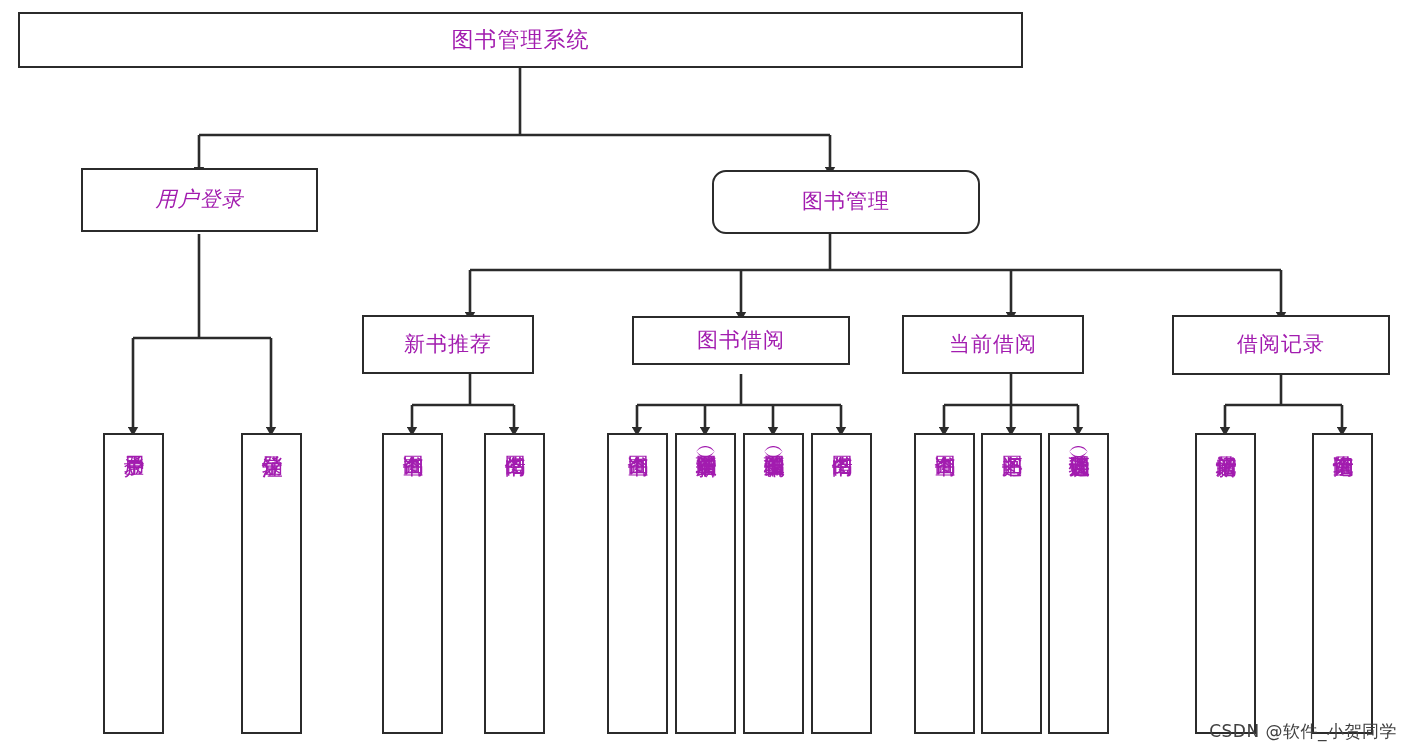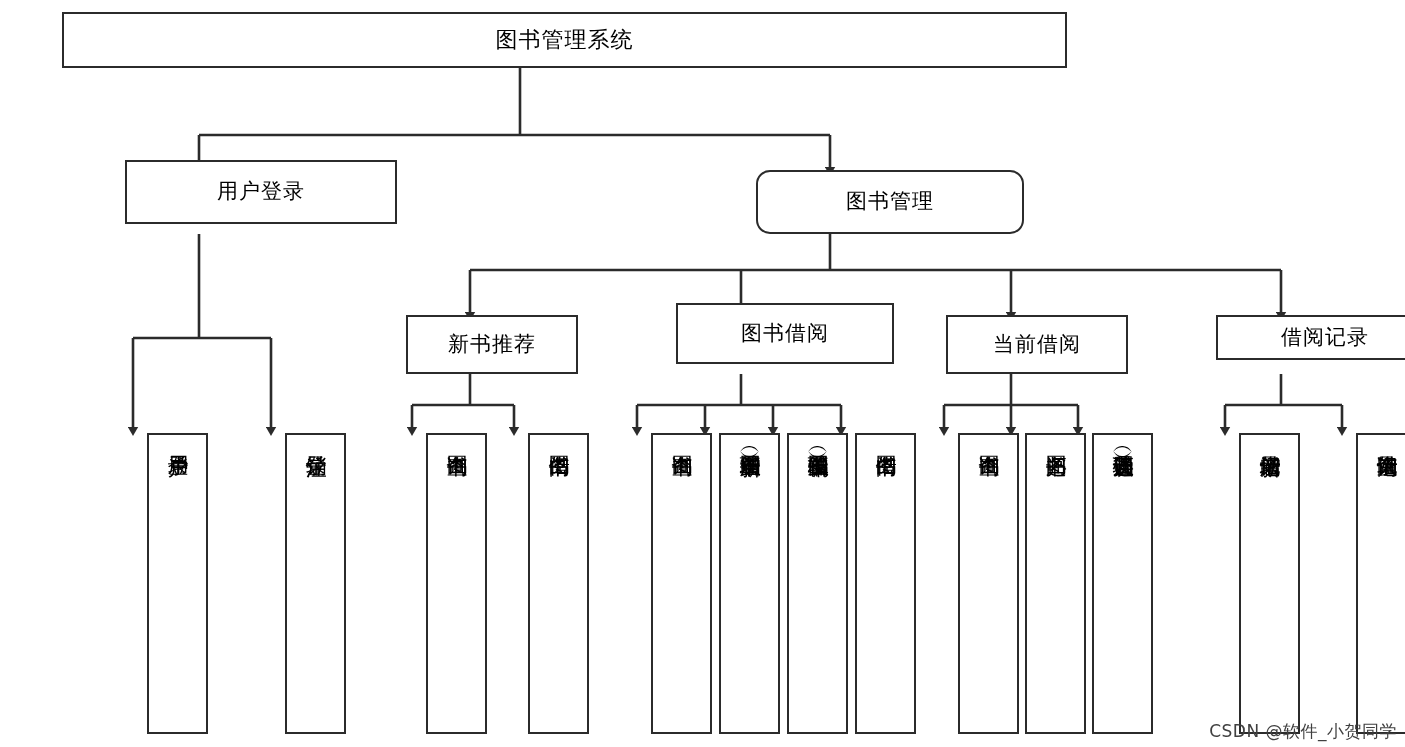--- a/index.html
+++ b/index.html
@@ -27,22 +27,21 @@
     pointer-events: none;
   }
   .node {
     position: absolute;
     box-sizing: border-box;
     border: 2.5px solid #2b2b2b;
     background: #ffffff;
     display: flex;
     align-items: center;
     justify-content: center;
-    color: #000000;
-    margin-left: 44px;
+    color: #a21caf;
   }
   .node.h {
     
     font-size: 21px;
     letter-spacing: 1px;
     line-height: 1.2;
   }
   .node.root {
     font-size: 22px;
   }
@@ -123,31 +122,31 @@
 
       <path d="M 1281 374 L 1281 405"></path>
       <path d="M 1225 405 L 1342 405"></path>
       <path d="M 1225 405 L 1225 428" marker-end="url(#arrow)"></path>
       <path d="M 1342 405 L 1342 428" marker-end="url(#arrow)"></path>
     </g>
   </svg>
 
   <div class="node h root" style="left:18px; top:12px; width:1005px; height:56px;">图书管理系统</div>
 
-  <div class="node h" style="left:81px; top:160px; width:272px; height:64px;">用户登录</div>
+  <div class="node h" style="left:81px; top:168px; width:237px; height:64px;font-style:italic;">用户登录</div>
 
   <div class="node h" style="left:712px; top:170px; width:268px; height:64px;border-radius:14px;">图书管理</div>
 
   <div class="node h" style="left:362px; top:315px; width:172px; height:59px;">新书推荐</div>
 
-  <div class="node h" style="left:632px; top:303px; width:218px; height:61px;">图书借阅</div>
+  <div class="node h" style="left:632px; top:316px; width:218px; height:49px;">图书借阅</div>
 
   <div class="node h" style="left:902px; top:315px; width:182px; height:59px;">当前借阅</div>
 
-  <div class="node h" style="left:1172px; top:315px; width:218px; height:45px;">借阅记录</div>
+  <div class="node h" style="left:1172px; top:315px; width:218px; height:60px;">借阅记录</div>
 
   <div class="node v" style="left:103px; top:433px; width:61px; height:301px;">
     <span class="vtext">用户登录</span>
   </div>
 
   <div class="node v" style="left:241px; top:433px; width:61px; height:301px;">
     <span class="vtext">注销登录</span>
   </div>
 
   <div class="node v" style="left:382px; top:433px; width:61px; height:301px;">

